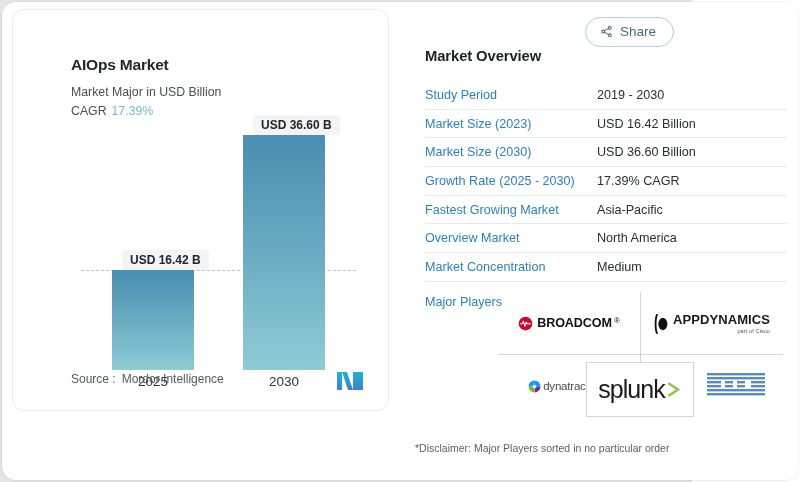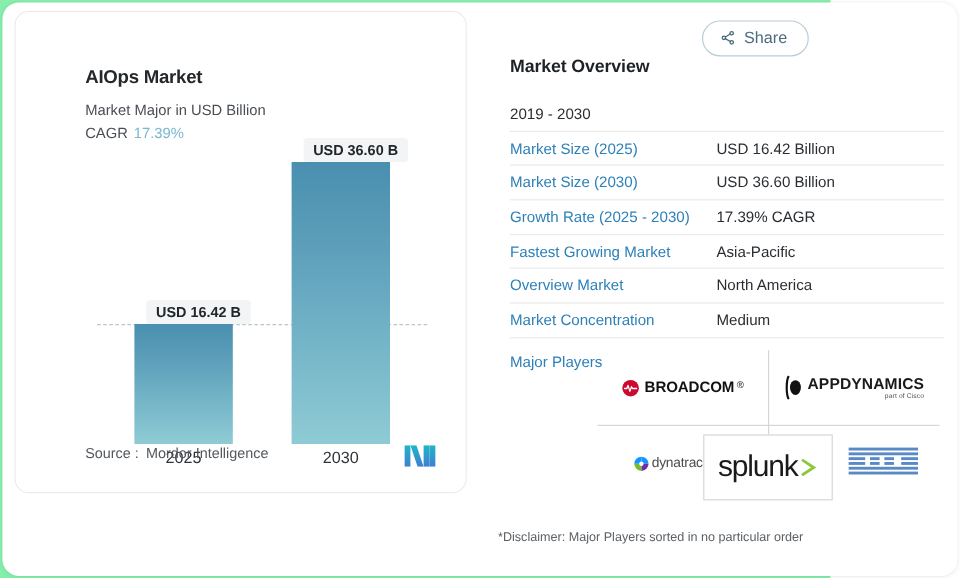--- a/index.html
+++ b/index.html
@@ -5,21 +5,21 @@
   * { box-sizing: border-box; margin: 0; padding: 0; }
   html, body {
     width: 800px; height: 482px;
     background: #ffffff;
     font-family: "Liberation Sans", sans-serif;
     overflow: hidden;
   }
   #root {
     position: relative;
     width: 692px; height: 482px;
-    background: #86efac;
+    background: #e5e5e5;
   }
 
   
   .page-card {
     position: absolute;
     left: 2px; top: 2px;
     width: 796px; height: 478px;
     background: #ffffff;
     border-radius: 14px;
     box-shadow: 0 0 0 1px rgba(0,0,0,0.025), 0 1px 5px rgba(0,0,0,0.05);
@@ -183,21 +183,21 @@
   .disclaimer {
     position: absolute;
     left: 415px; top: 442px;
     font-size: 10.5px;
     color: #5c6166;
   }
 
   
   .broadcom-wrap { display: flex; align-items: center; gap: 4px; }
   .broadcom-txt { font-size: 12.6px; font-weight: bold; color: #111; letter-spacing: -0.1px; }
-  .appd-wrap { display: flex; align-items: flex-start; gap: 4px; }
+  .appd-wrap { display: flex; align-items: center; gap: 4px; }
   .appd-txt { font-size: 13px; font-weight: bold; color: #1a1a1a; letter-spacing: 0.1px; }
   .appd-sub { font-size: 5.6px; color: #555; text-align: right; margin-top: 1px; letter-spacing: 0.1px; }
   .dyna-wrap { display: flex; align-items: center; gap: 2px; }
   .dyna-txt { font-size: 11.5px; color: #4b4b4b; letter-spacing: -0.2px; }
   .splunk-txt { font-size: 25px; color: #1a1a1a; letter-spacing: -1px; font-weight: normal; }
 </style>
 </head>
 <body>
 
 <div id="root">
@@ -254,24 +254,25 @@
           <polygon points="21,0 26,0 26,18 21,18" fill="url(#mi1)"></polygon>
         </svg>
       </span>
     </div>
   </div>
 
   <div class="overview">
     <div class="ov-title">Market Overview</div>
 
     <div class="ov-row">
+      <div class="ov-key">Study Period</div>
       <div class="ov-val">2019 - 2030</div>
     </div>
     <div class="ov-row">
-      <div class="ov-key">Market Size (2025)</div>
+      <div class="ov-key">Market Size (2023)</div>
       <div class="ov-val">USD 16.42 Billion</div>
     </div>
     <div class="ov-row">
       <div class="ov-key">Market Size (2030)</div>
       <div class="ov-val">USD 36.60 Billion</div>
     </div>
     <div class="ov-row">
       <div class="ov-key">Growth Rate (2025 - 2030)</div>
       <div class="ov-val">17.39% CAGR</div>
     </div>

